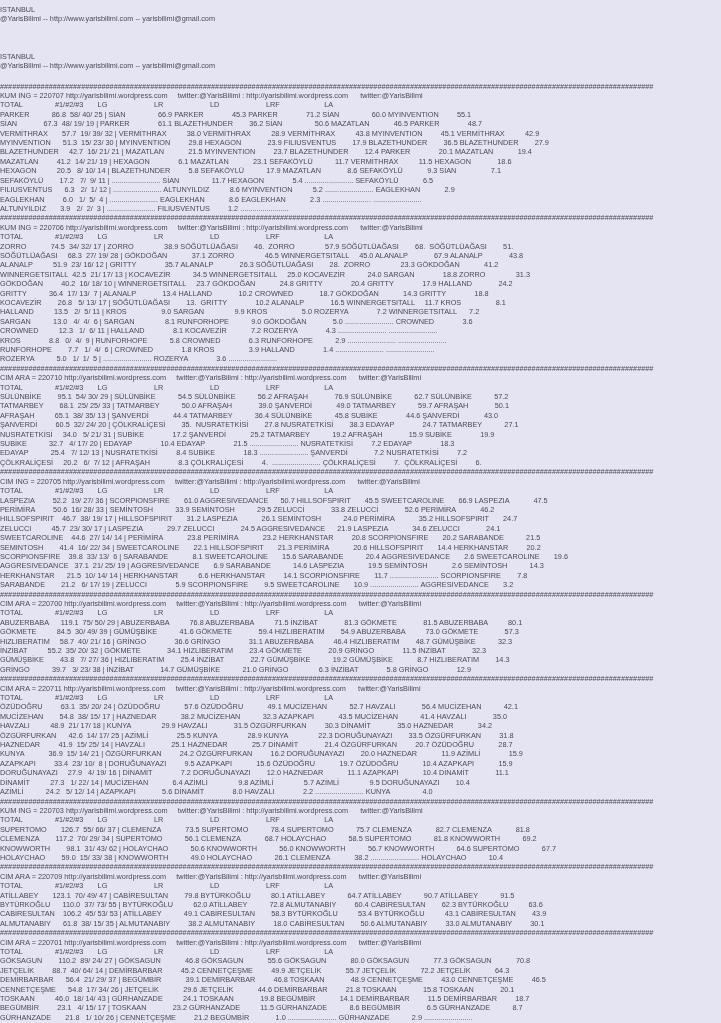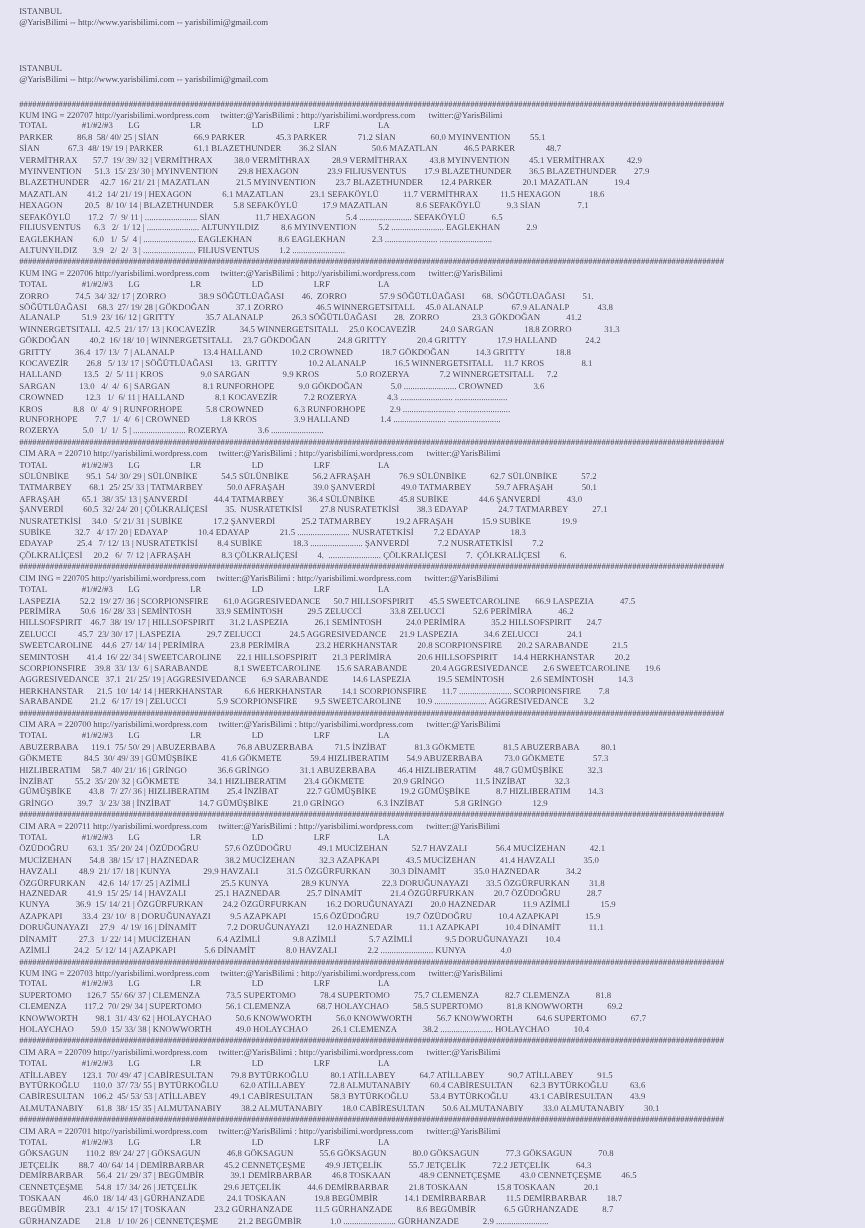--- a/index.html
+++ b/index.html
@@ -1,20 +1,20 @@
 <!DOCTYPE html>
 <html><head>
 <meta charset="utf-8">
 <style>
   html,body{margin:0;padding:0;}
   body{width:721px;height:1023px;overflow:hidden;background:#e5e4f3;}
   .page{
-    padding:5px 0 0 16px;
+    padding:5px 0 0 0;
     color:#4a4a55;
-    font-family:Liberation Serif, serif;
+    font-family:Liberation Sans, sans-serif;
     font-size:7.3px;
     line-height:9.4px;
   }
   pre{margin:0;font:inherit;white-space:pre;}
   .m1{margin-bottom:28px;}
   .m2{margin-bottom:11px;}
 </style>
 </head>
 <body>
 

